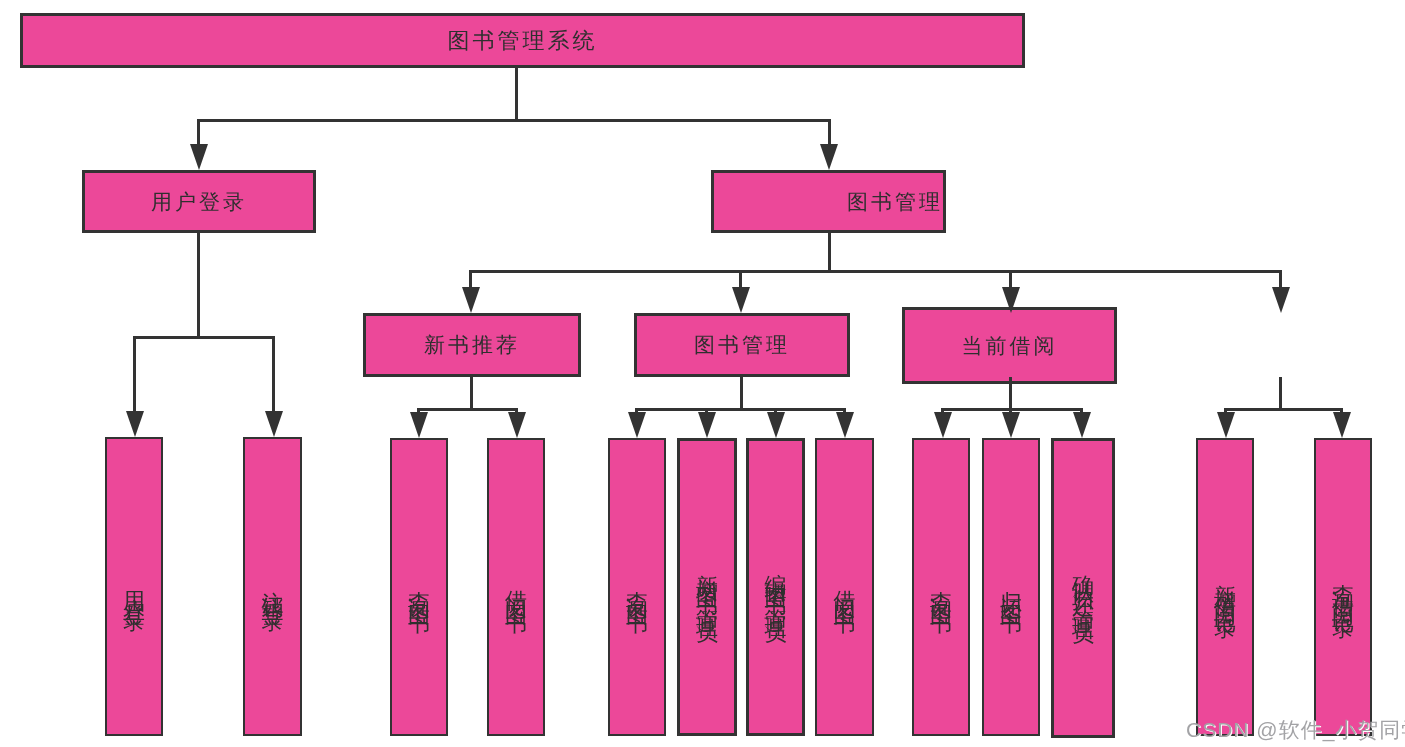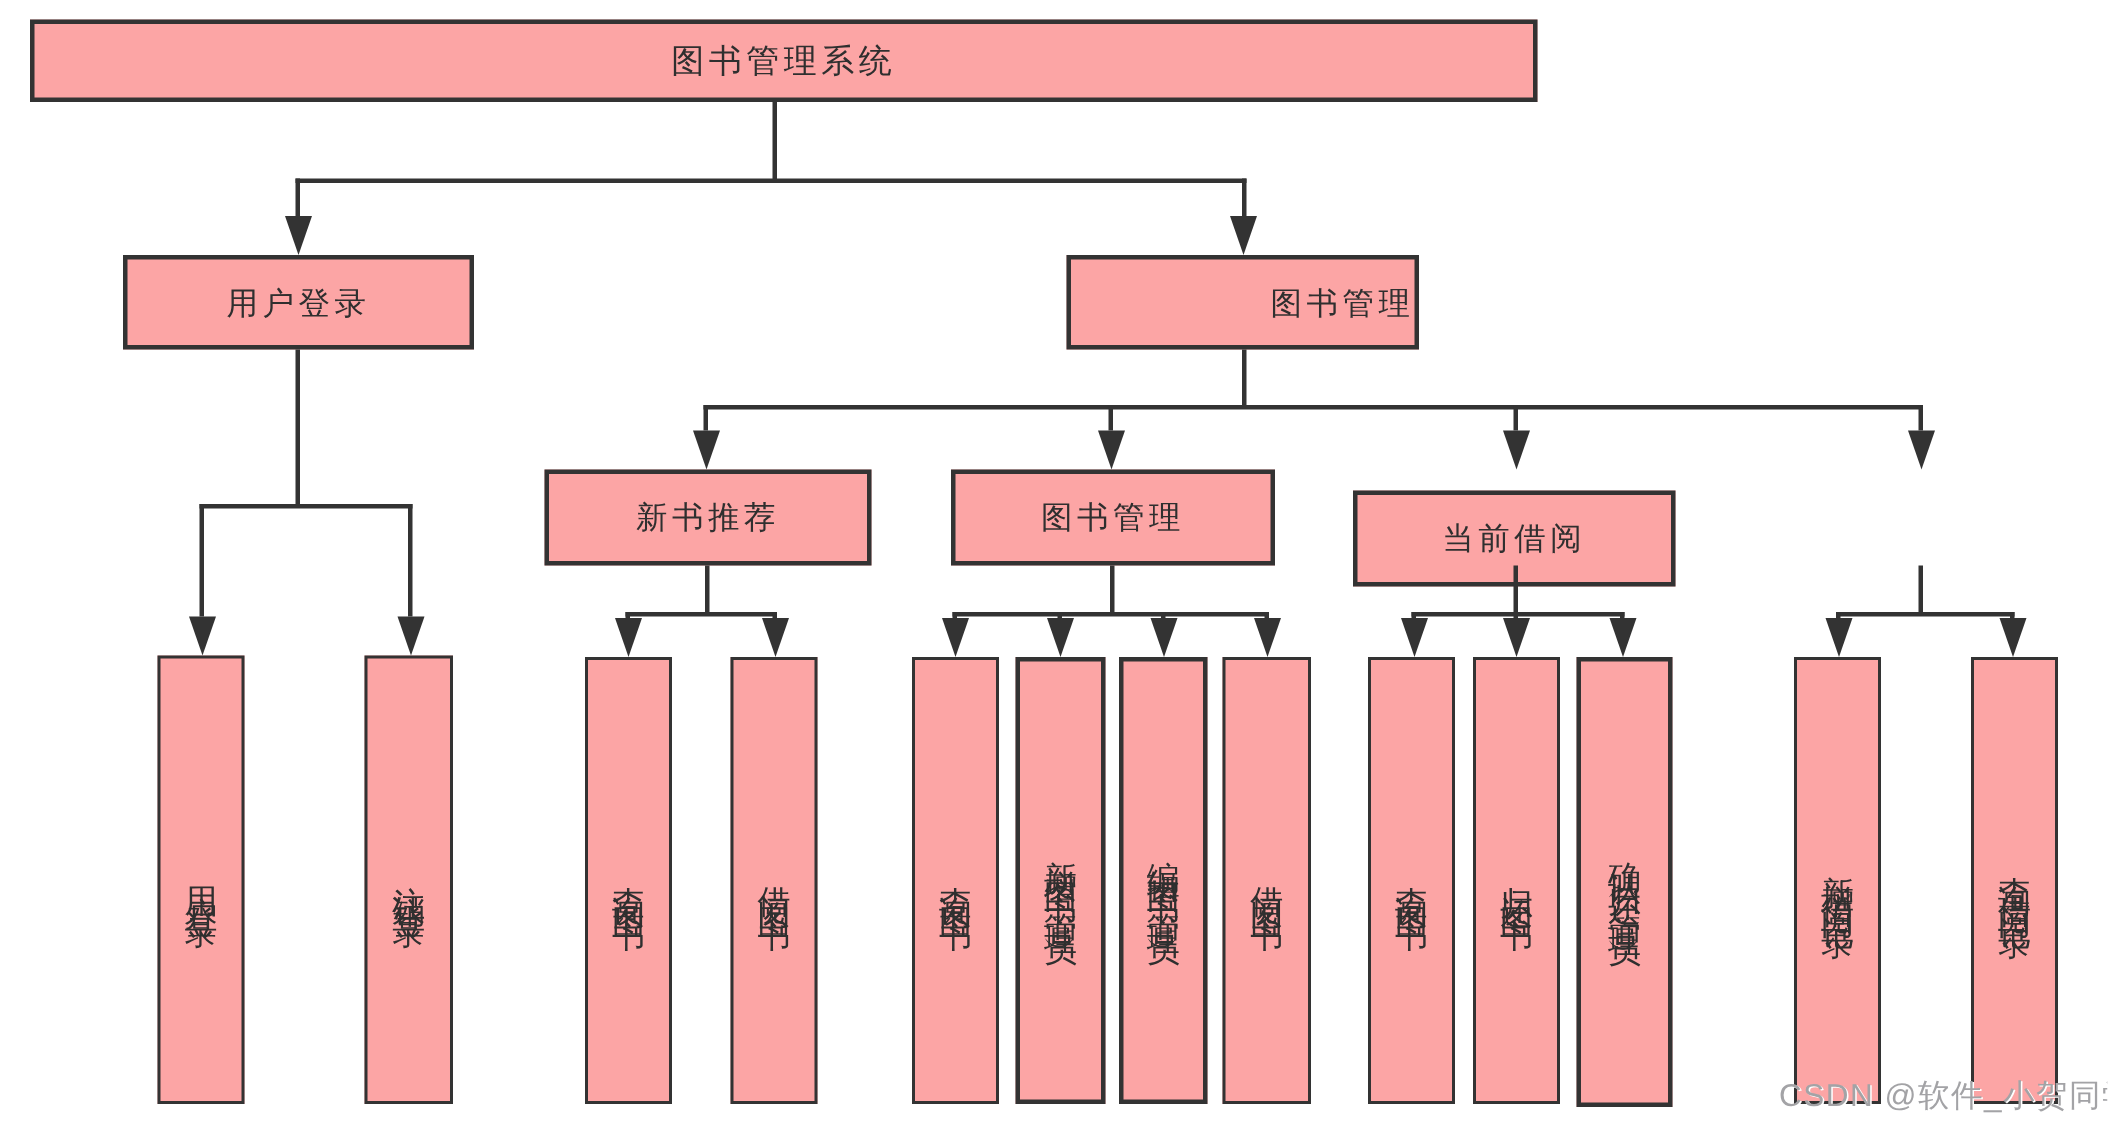--- a/index.html
+++ b/index.html
@@ -8,21 +8,21 @@
     width: 1405px;
     height: 747px;
     background: #ffffff;
     font-family: "Liberation Sans", sans-serif;
     color: #2f2f2f;
     overflow: hidden;
   }
   .box {
     position: absolute;
     box-sizing: border-box;
-    background: #fca5a5;
+    background: #ec4899;
     border: 3px solid #333333;
     display: flex;
     align-items: center;
     justify-content: center;
   }
   .hbox span {
     font-size: 21px;
     letter-spacing: 3px;
     white-space: nowrap;
     color: #2f2f2f;
@@ -73,21 +73,21 @@
   <div class="box hbox" style="left:711px; top:170px; width:235px; height:63px;justify-content:flex-end;">
     <span>图书管理</span>
   </div>
 
   <div class="box hbox" style="left:363px; top:313px; width:218px; height:64px;">
     <span>新书推荐</span>
   </div>
   <div class="box hbox" style="left:634px; top:313px; width:216px; height:64px;">
     <span>图书管理</span>
   </div>
-  <div class="box hbox" style="left:902px; top:327px; width:215px; height:64px;">
+  <div class="box hbox" style="left:902px; top:307px; width:215px; height:77px;">
     <span>当前借阅</span>
   </div>
 
   <div class="box vbox" style="left:105px; top:437px; width:58px; height:299px;">
     <span class="vtext">用户登录</span>
   </div>
   <div class="box vbox" style="left:243px; top:437px; width:59px; height:299px;">
     <span class="vtext">注销登录</span>
   </div>
 

